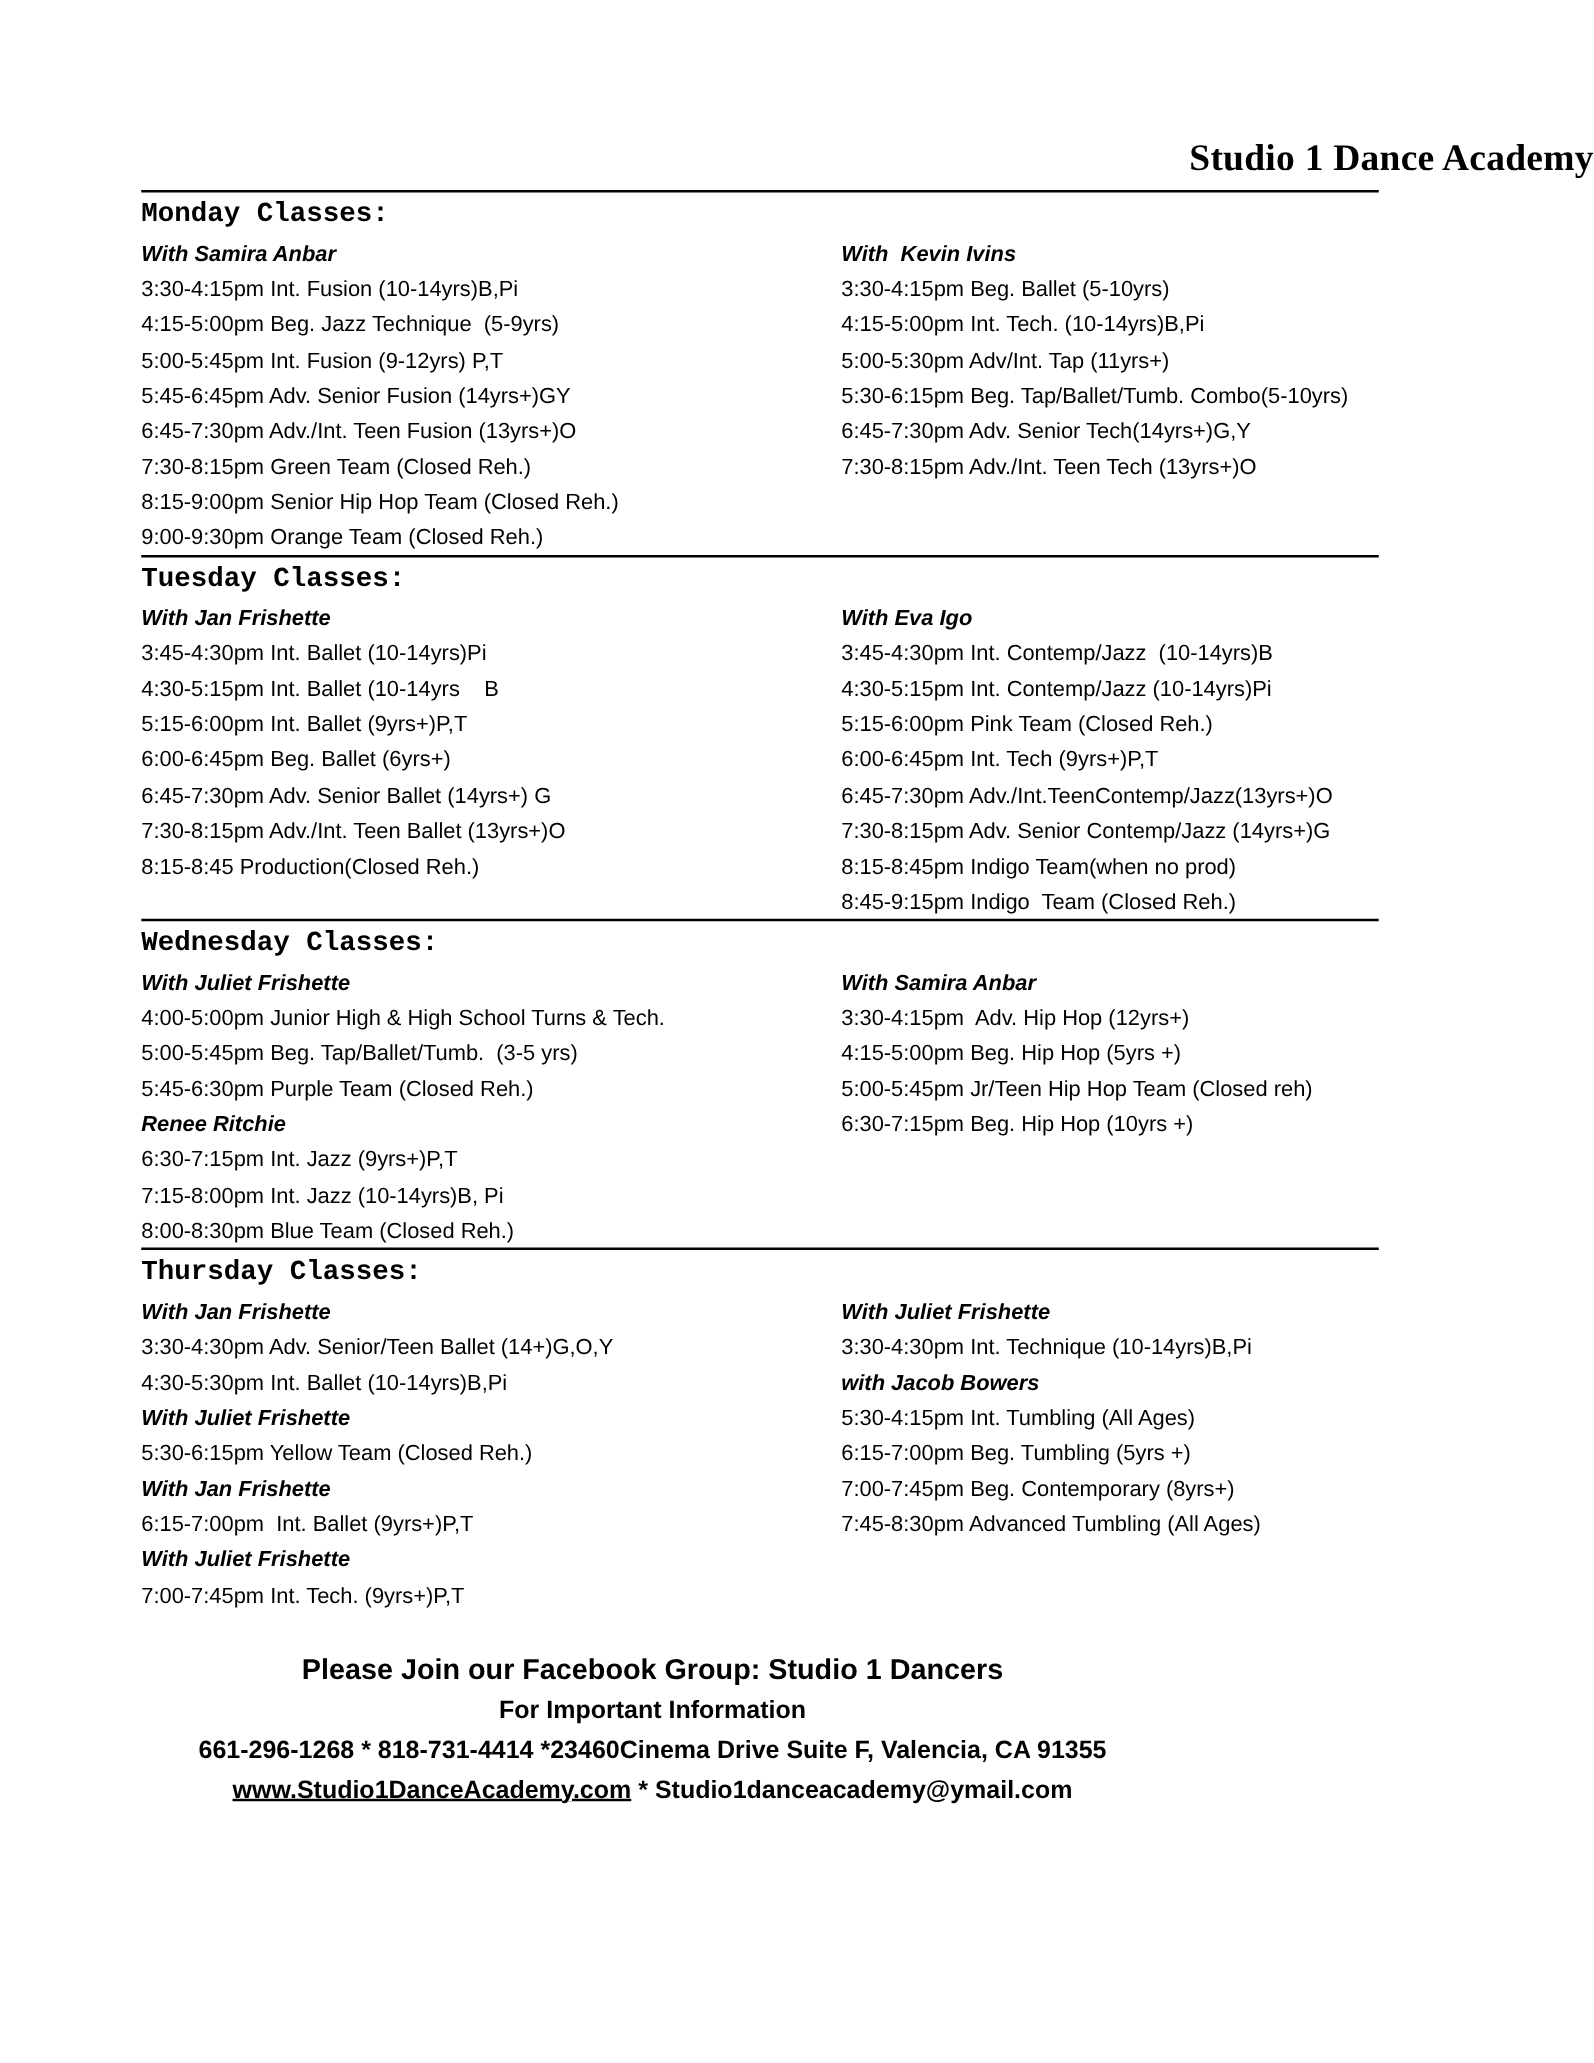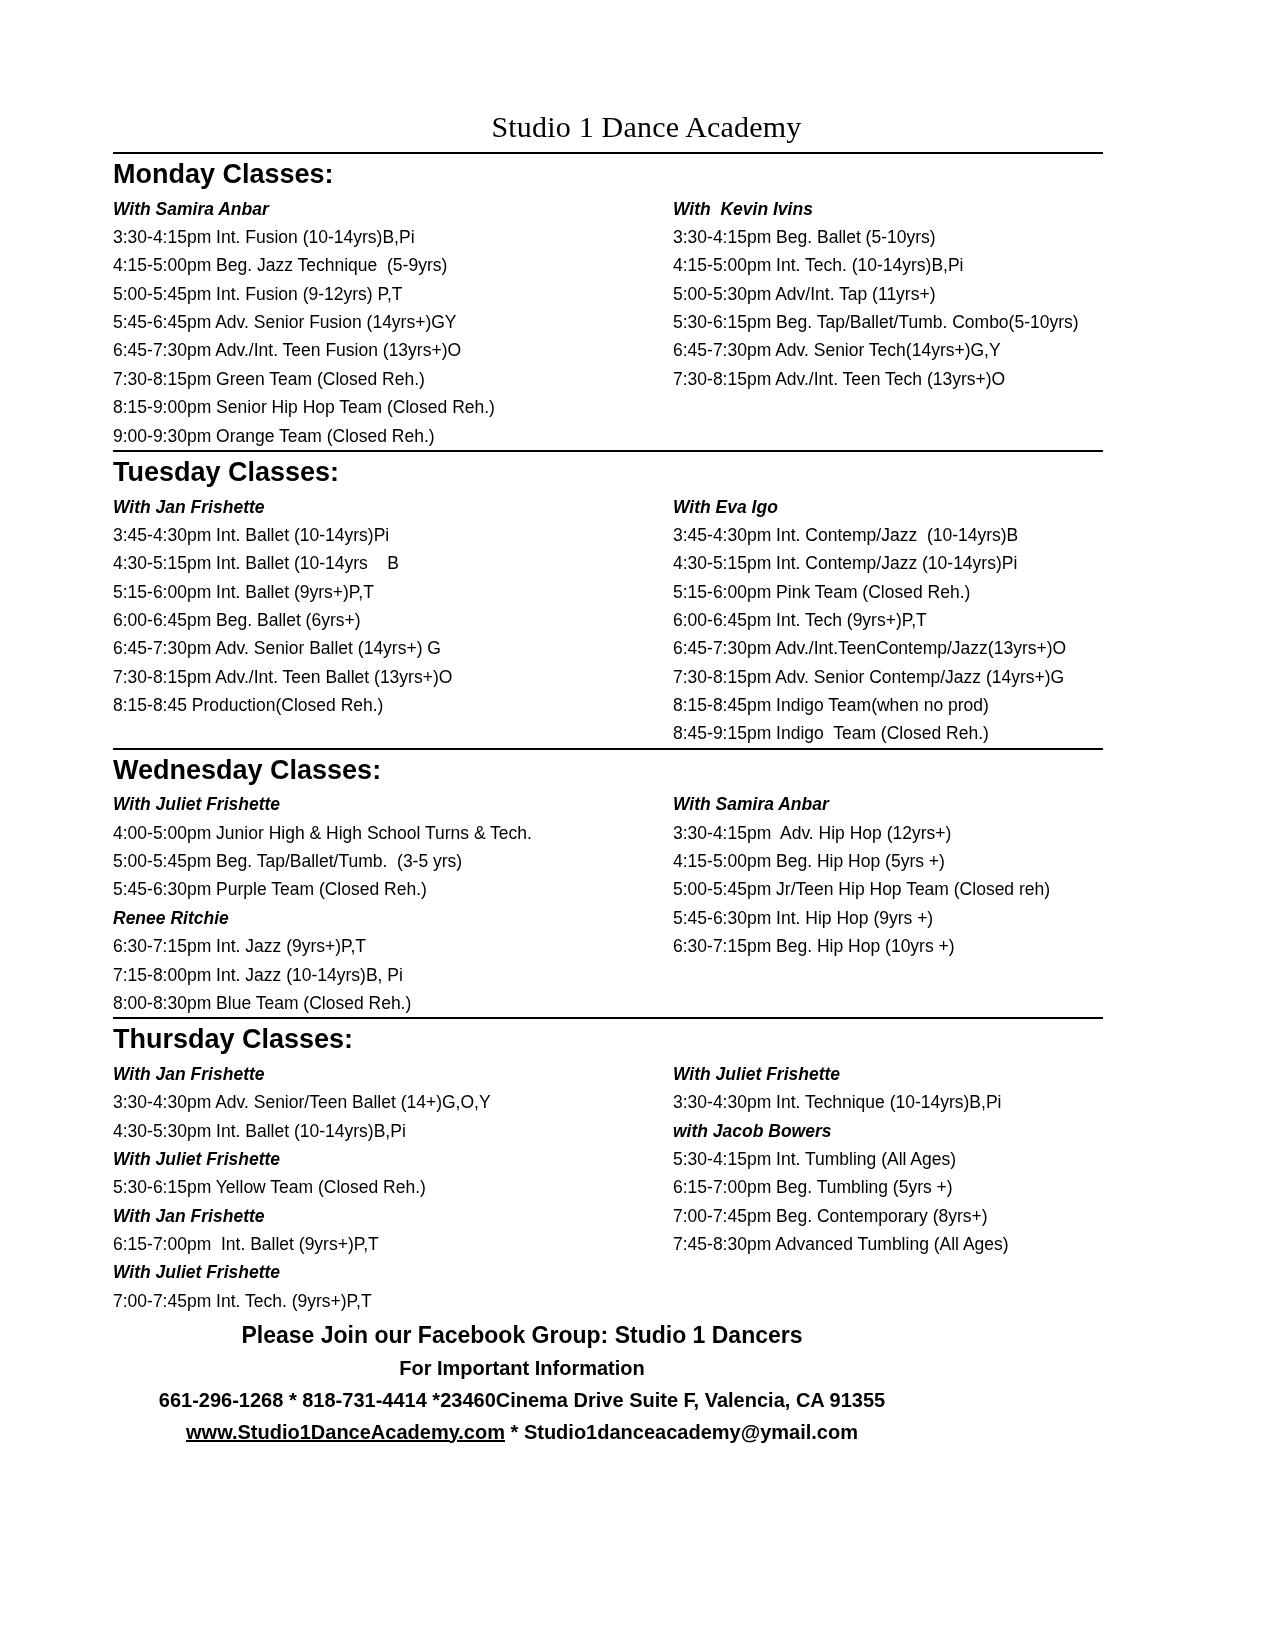--- a/index.html
+++ b/index.html
@@ -18,23 +18,23 @@
   .page {
     position: absolute;
     left: 0;
     top: 0;
     width: 1275px;
     height: 1650px;
     box-sizing: border-box;
     padding: 0;
   }
   .doc-title {
-    text-align: center;
+    text-align: right;
     font-family: "Liberation Serif", serif;
-    font-weight: normal;
+    font-weight: bold;
     font-size: 30px;
     letter-spacing: 0.2px;
     margin: 0;
     padding-top: 110px;
     padding-left: 18px;
   }
   .content {
     position: absolute;
     left: 113px;
     top: 152px;
@@ -43,24 +43,25 @@
   .rule {
     border: 0;
     border-top: 2.2px solid #000;
     margin: 0;
     width: 100%;
   }
   .day-block {
     width: 100%;
   }
   .day-heading {
-    font-size: 27px;
+    font-size: 22px;
     font-weight: bold;
     margin: 4px 0 3px 0;
     line-height: 1.25;
+    font-family: Liberation Mono, monospace;
   }
   .cols {
     display: flex;
     flex-direction: row;
     width: 100%;
   }
   .col {
     box-sizing: border-box;
   }
   .col-left { width: 560px; padding-right: 6px; }
@@ -190,21 +191,20 @@
           <div class="instructor">Renee Ritchie</div>
           <div class="class-line">6:30-7:15pm Int. Jazz (9yrs+)P,T</div>
           <div class="class-line">7:15-8:00pm Int. Jazz (10-14yrs)B, Pi</div>
           <div class="class-line">8:00-8:30pm Blue Team (Closed Reh.)</div>
         </div>
         <div class="col col-right">
           <div class="instructor">With Samira Anbar</div>
           <div class="class-line">3:30-4:15pm  Adv. Hip Hop (12yrs+)</div>
           <div class="class-line">4:15-5:00pm Beg. Hip Hop (5yrs +)</div>
           <div class="class-line">5:00-5:45pm Jr/Teen Hip Hop Team (Closed reh)</div>
-          <div class="class-line">5:45-6:30pm Int. Hip Hop (9yrs +)</div>
           <div class="class-line">6:30-7:15pm Beg. Hip Hop (10yrs +)</div>
         </div>
       </div>
     </div>
 
     <hr class="rule">
     <div class="day-block">
       <div class="day-heading">Thursday Classes:</div>
       <div class="cols">
         <div class="col col-left">

